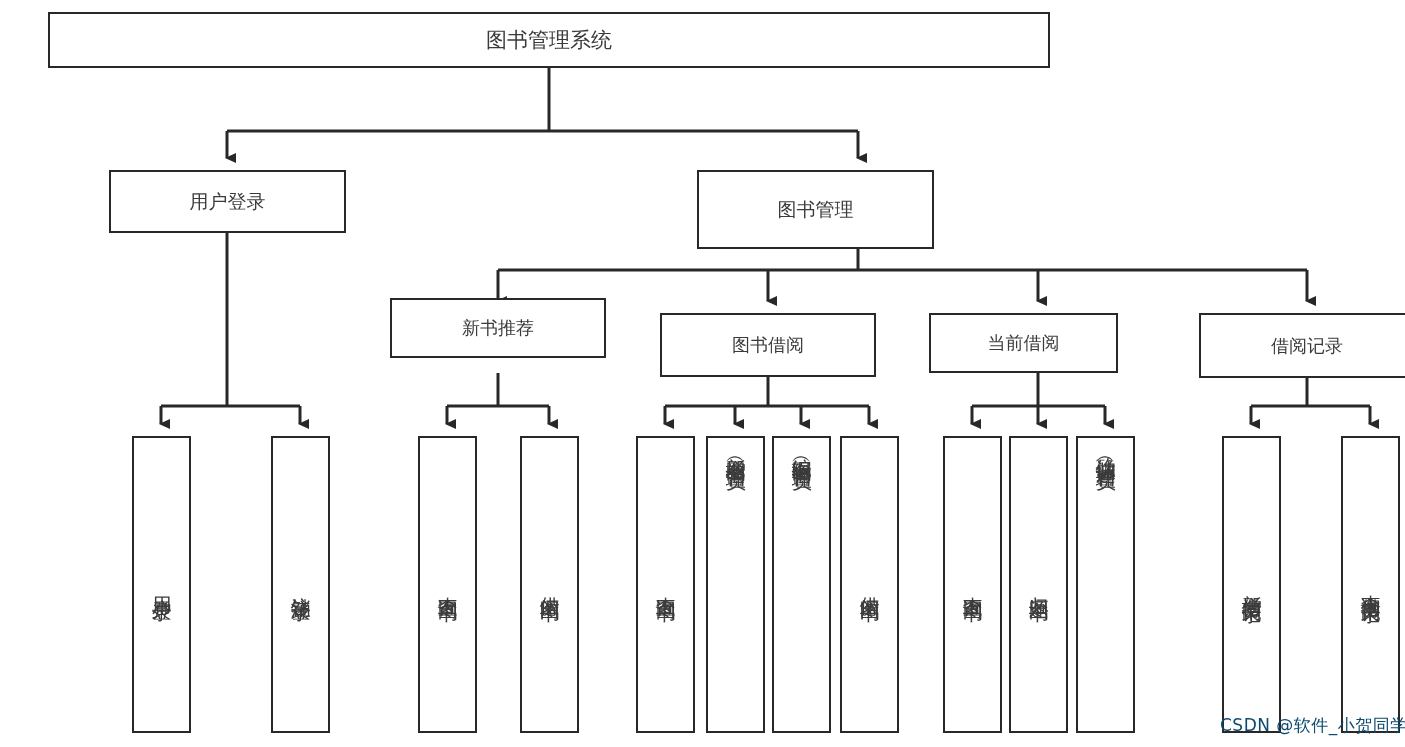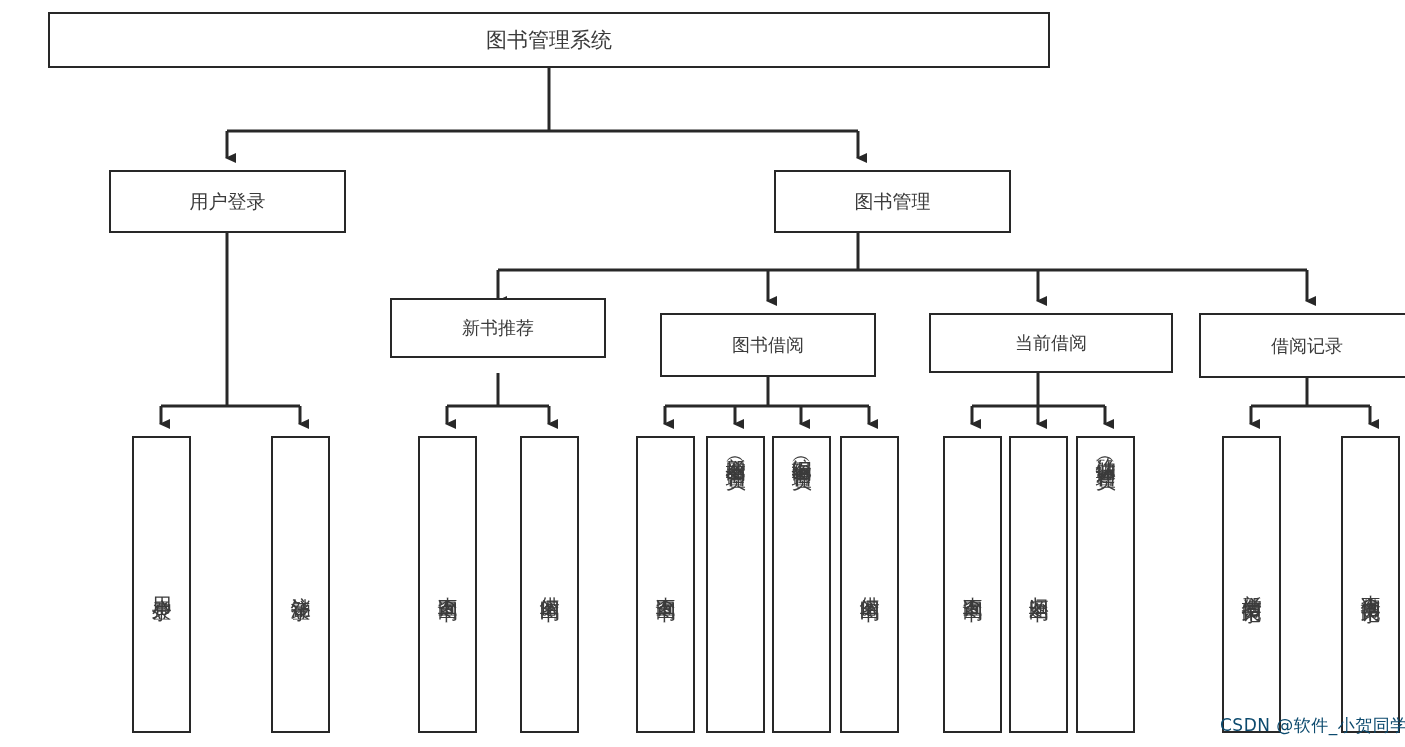--- a/index.html
+++ b/index.html
@@ -121,25 +121,25 @@
       <path d="M1279,373 L1279,406"></path>
       <path d="M1223,406 L1342,406"></path>
       <path d="M1223,406 L1223,424" marker-end="url(#arrow)"></path>
       <path d="M1342,406 L1342,424" marker-end="url(#arrow)"></path>
     </g>
   </svg>
 
   <div class="node root" style="left:20px; top:12px; width:1002px; height:56px;">图书管理系统</div>
 
   <div class="node level1" style="left:81px; top:170px; width:237px; height:63px;">用户登录</div>
-  <div class="node level1" style="left:746px; top:170px; width:237px; height:63px;">图书管理</div>
+  <div class="node level1" style="left:669px; top:170px; width:237px; height:79px;">图书管理</div>
 
   <div class="node level2" style="left:362px; top:298px; width:216px; height:60px;">新书推荐</div>
   <div class="node level2" style="left:632px; top:313px; width:216px; height:64px;">图书借阅</div>
-  <div class="node level2" style="left:901px; top:313px; width:244px; height:60px;">当前借阅</div>
+  <div class="node level2" style="left:901px; top:313px; width:189px; height:60px;">当前借阅</div>
   <div class="node level2" style="left:1171px; top:313px; width:216px; height:65px;">借阅记录</div>
 
   <div class="node leaf" style="left:104px; top:436px; width:59px; height:297px;">用户登录</div>
   <div class="node leaf" style="left:243px; top:436px; width:59px; height:297px;">注销登录</div>
 
   <div class="node leaf" style="left:390px; top:436px; width:59px; height:297px;">查询图书</div>
   <div class="node leaf" style="left:492px; top:436px; width:59px; height:297px;">借阅图书</div>
 
   <div class="node leaf" style="left:608px; top:436px; width:59px; height:297px;">查询图书</div>
   <div class="node leaf top-aligned" style="left:678px; top:436px; width:59px; height:297px;">新增图书（管理员）</div>

